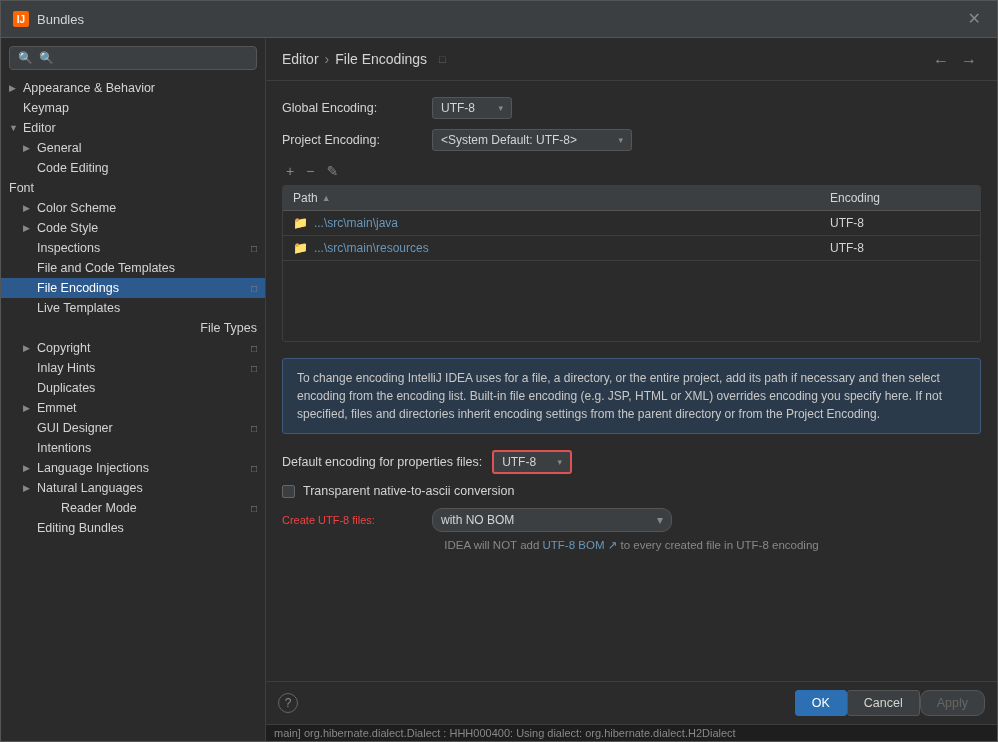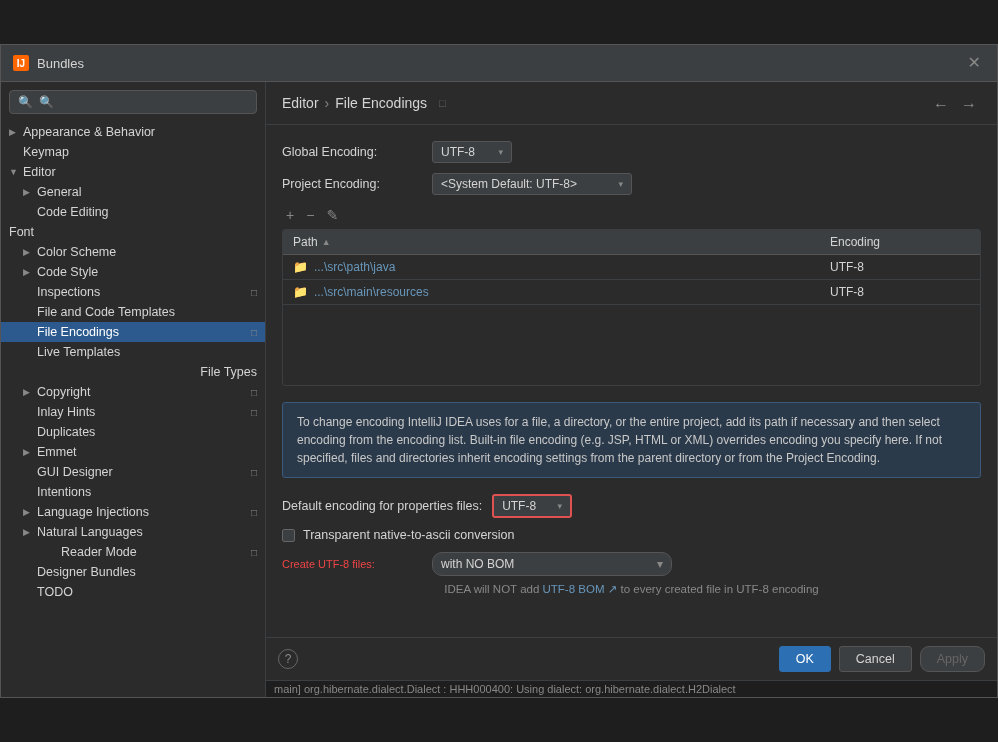--- a/index.html
+++ b/index.html
@@ -10,21 +10,21 @@
       color: #d4d4d4;
       display: flex;
       align-items: center;
       justify-content: center;
       width: 998px;
       height: 742px;
       overflow: hidden;
     }
     .dialog {
       width: 998px;
-      height: 654px;
+      height: 742px;
       background: #2b2b2b;
       border: 1px solid #555;
       display: flex;
       flex-direction: column;
       position: relative;
     }
     .title-bar {
       display: flex;
       align-items: center;
       justify-content: space-between;
@@ -340,21 +340,21 @@
       height: 20px;
       border: 1px solid #666;
       border-radius: 50%;
       display: flex;
       align-items: center;
       justify-content: center;
       color: #888;
       font-size: 12px;
       cursor: pointer;
     }
-    .bottom-right { display: flex; gap: 8px; }
+    .bottom-right { display: flex; }
     .btn {
       padding: 5px 16px;
       border-radius: 3px;
       font-size: 12.5px;
       cursor: pointer;
       border: 1px solid #555;
       color: #d4d4d4;
       background: #3c3f41;
     }
     .btn-primary {
@@ -512,27 +512,23 @@
         </div>
 
         <div class="nav-item" style="padding-left:22px;gap:24px;">
           <span class="nav-indent"></span>
           <span class="nav-label">Reader Mode</span>
           <span class="nav-badge">□</span>
         </div>
 
         <div class="nav-item" style="padding-left:22px;">
           <span class="nav-indent"></span>
-          <span class="nav-label">Designer Bundles</span>
-        </div>
-
-        <div class="nav-item" style="padding-left:22px;">
-          <span class="nav-indent"></span>
-          <span class="nav-label">TODO</span>
-        </div>
+          <span class="nav-label">Editing Bundles</span>
+        </div>
+
       </div>
     </div>
 
     <div class="content-area">
 
       <div class="content-header">
         <div class="breadcrumb">
           <span>Editor</span>
           <span class="breadcrumb-sep">›</span>
           <span class="breadcrumb-current">File Encodings</span>
@@ -572,21 +568,21 @@
           <div class="table-header">
             <div class="th-path">
               <span>Path</span>
               <span class="sort-arrow">▲</span>
             </div>
             <div class="th-encoding">Encoding</div>
           </div>
           <div class="table-row">
             <div class="td-path">
               <span style="color:#6897bb;">📁</span>
-              <span>...\src\path\java</span>
+              <span>...\src\main\java</span>
             </div>
             <div class="td-encoding">UTF-8</div>
           </div>
           <div class="table-row">
             <div class="td-path">
               <span style="color:#6897bb;">📁</span>
               <span>...\src\main\resources</span>
             </div>
             <div class="td-encoding">UTF-8</div>
           </div>

